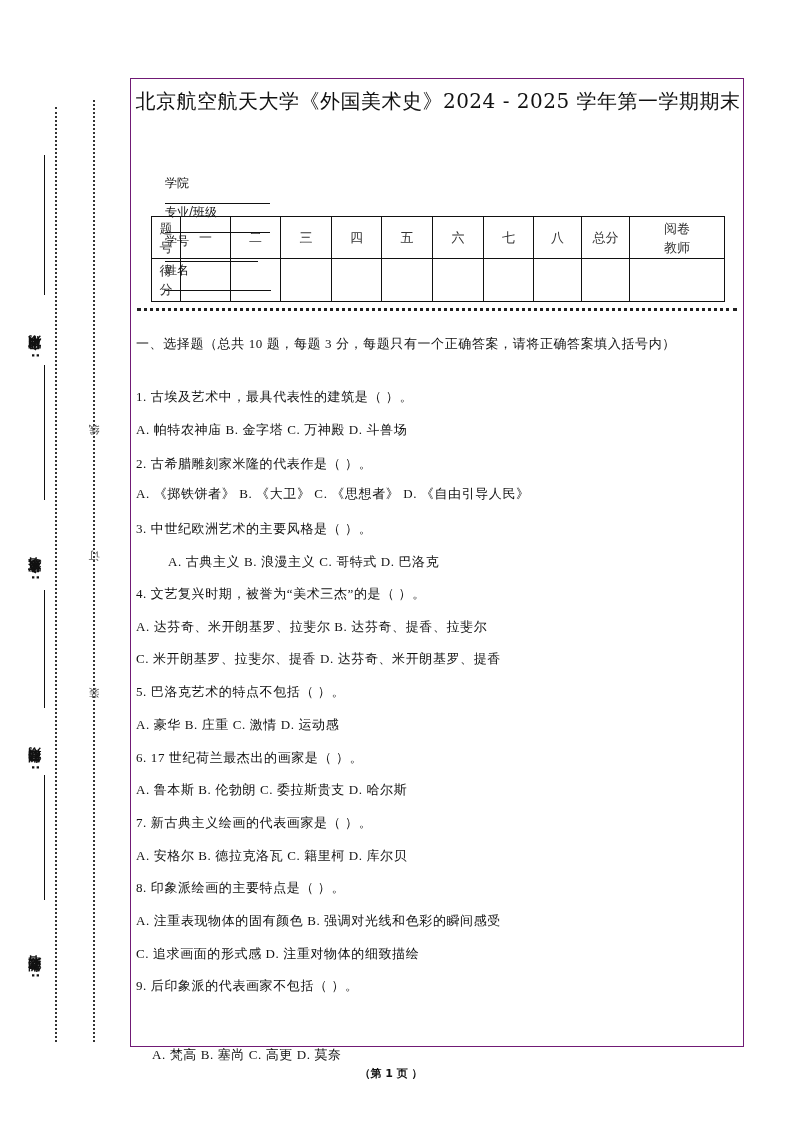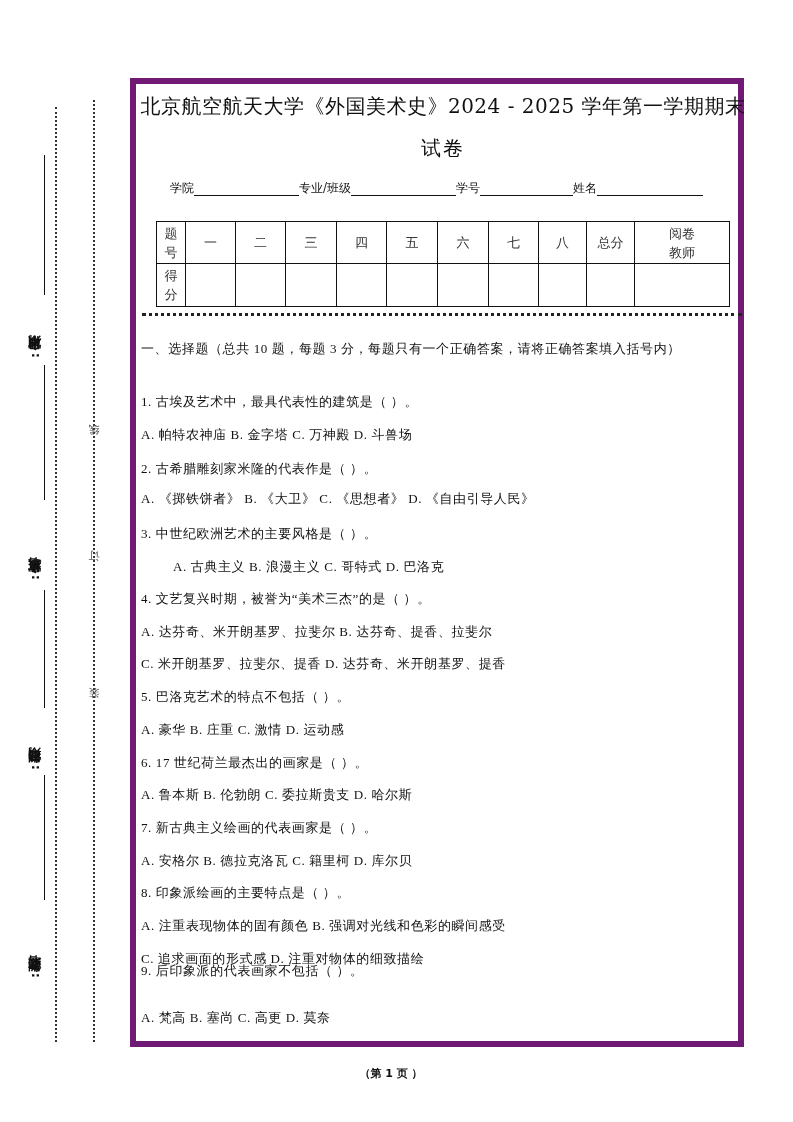--- a/index.html
+++ b/index.html
@@ -12,29 +12,29 @@
     font-size: 13px; writing-mode: vertical-rl; transform: rotate(180deg);
     letter-spacing: 1px; white-space: nowrap; color: #111; }
   .bind-line { position: absolute; left: 44px; width: 0; border-left: 1px solid #111; }
   .dot-col { position: absolute; width: 0; border-left: 2px dotted #333; }
   .cut-mark { position: absolute; left: 85px; width: 20px; font-size: 11px; color: #555;
     writing-mode: vertical-rl; transform: rotate(180deg); background: #fff; text-align: center;
     line-height: 20px; }
 
   
   .frame { position: absolute; left: 130px; top: 78px; width: 614px; height: 969px;
-    border: 6px solid #701a75; box-sizing: border-box; }
+    border: 1px solid #701a75; box-sizing: border-box; }
 
   .title { position: absolute; left: 0; top: 8px; width: 614px; text-align: center;
     font-size: 20px; line-height: 28px; letter-spacing: 0.5px; }
   .title-l2 { position: absolute; left: 0; top: 50px; width: 614px; text-align: center;
     font-size: 20px; line-height: 28px; letter-spacing: 2px; }
 
   .info-row { position: absolute; left: 34px; top: 96px; font-size: 12px; line-height: 16px;
-    display: flex; align-items: flex-end; white-space: nowrap; }
+    display: flex; align-items: flex-start; white-space: nowrap; flex-direction: column; }
   .info-label { display: inline-block; }
   .info-blank { display: inline-block; border-bottom: 1px solid #111; height: 12px; }
 
   table.score { position: absolute; left: 20px; top: 137px; border-collapse: collapse;
     font-family: "DejaVu Sans", "Liberation Sans", sans-serif; font-size: 13px; color: #333; }
   table.score td { border: 1px solid #111; text-align: center; padding: 0; }
   table.score tr.r1 td { height: 41px; }
   table.score tr.r2 td { height: 42px; }
   .stack { line-height: 19px; }
 
@@ -67,21 +67,20 @@
   <div class="dot-col" style="left:93px;top:100px;height:942px;"></div>
 
   <div class="cut-mark" style="top:445px;">线</div>
   <div class="cut-mark" style="top:570px;">订</div>
   <div class="cut-mark" style="top:708px;">装</div>
 </div>
 
 <div class="frame">
 
   <div class="title">北京航空航天大学《外国美术史》2024 - 2025 学年第一学期期末</div>
-  <div class="title-l2">试卷</div>
 
   <div class="info-row">
     <span class="info-label">学院</span>
     <span class="info-blank" style="width:105px;"></span>
     <span class="info-label">专业/班级</span>
     <span class="info-blank" style="width:105px;"></span>
     <span class="info-label">学号</span>
     <span class="info-blank" style="width:93px;"></span>
     <span class="info-label">姓名</span>
     <span class="info-blank" style="width:106px;"></span>
@@ -157,18 +156,18 @@
     <div class="qtext" style="top:668px;">6. 17 世纪荷兰最杰出的画家是（  ）。</div>
     <div class="qtext" style="top:700px;">A. 鲁本斯  B. 伦勃朗  C. 委拉斯贵支  D. 哈尔斯</div>
 
     <div class="qtext" style="top:733px;">7. 新古典主义绘画的代表画家是（  ）。</div>
     <div class="qtext" style="top:766px;">A. 安格尔  B. 德拉克洛瓦  C. 籍里柯  D. 库尔贝</div>
 
     <div class="qtext" style="top:798px;">8. 印象派绘画的主要特点是（  ）。</div>
     <div class="qtext" style="top:831px;">A. 注重表现物体的固有颜色  B. 强调对光线和色彩的瞬间感受</div>
     <div class="qtext" style="top:864px;">C. 追求画面的形式感  D. 注重对物体的细致描绘</div>
 
-    <div class="qtext" style="top:876px;">9. 后印象派的代表画家不包括（  ）。</div>
-    <div class="qtext" style="top:923px;">A. 梵高  B. 塞尚  C. 高更  D. 莫奈</div>
+    <div class="qtext" style="top:896px;">9. 后印象派的代表画家不包括（  ）。</div>
+    <div class="qtext" style="top:965px;margin-left:16px;">A. 梵高  B. 塞尚  C. 高更  D. 莫奈</div>
   </div>
 </div>
 
 <div class="footer">（第 1 页 ）</div>
 
 </body></html>

